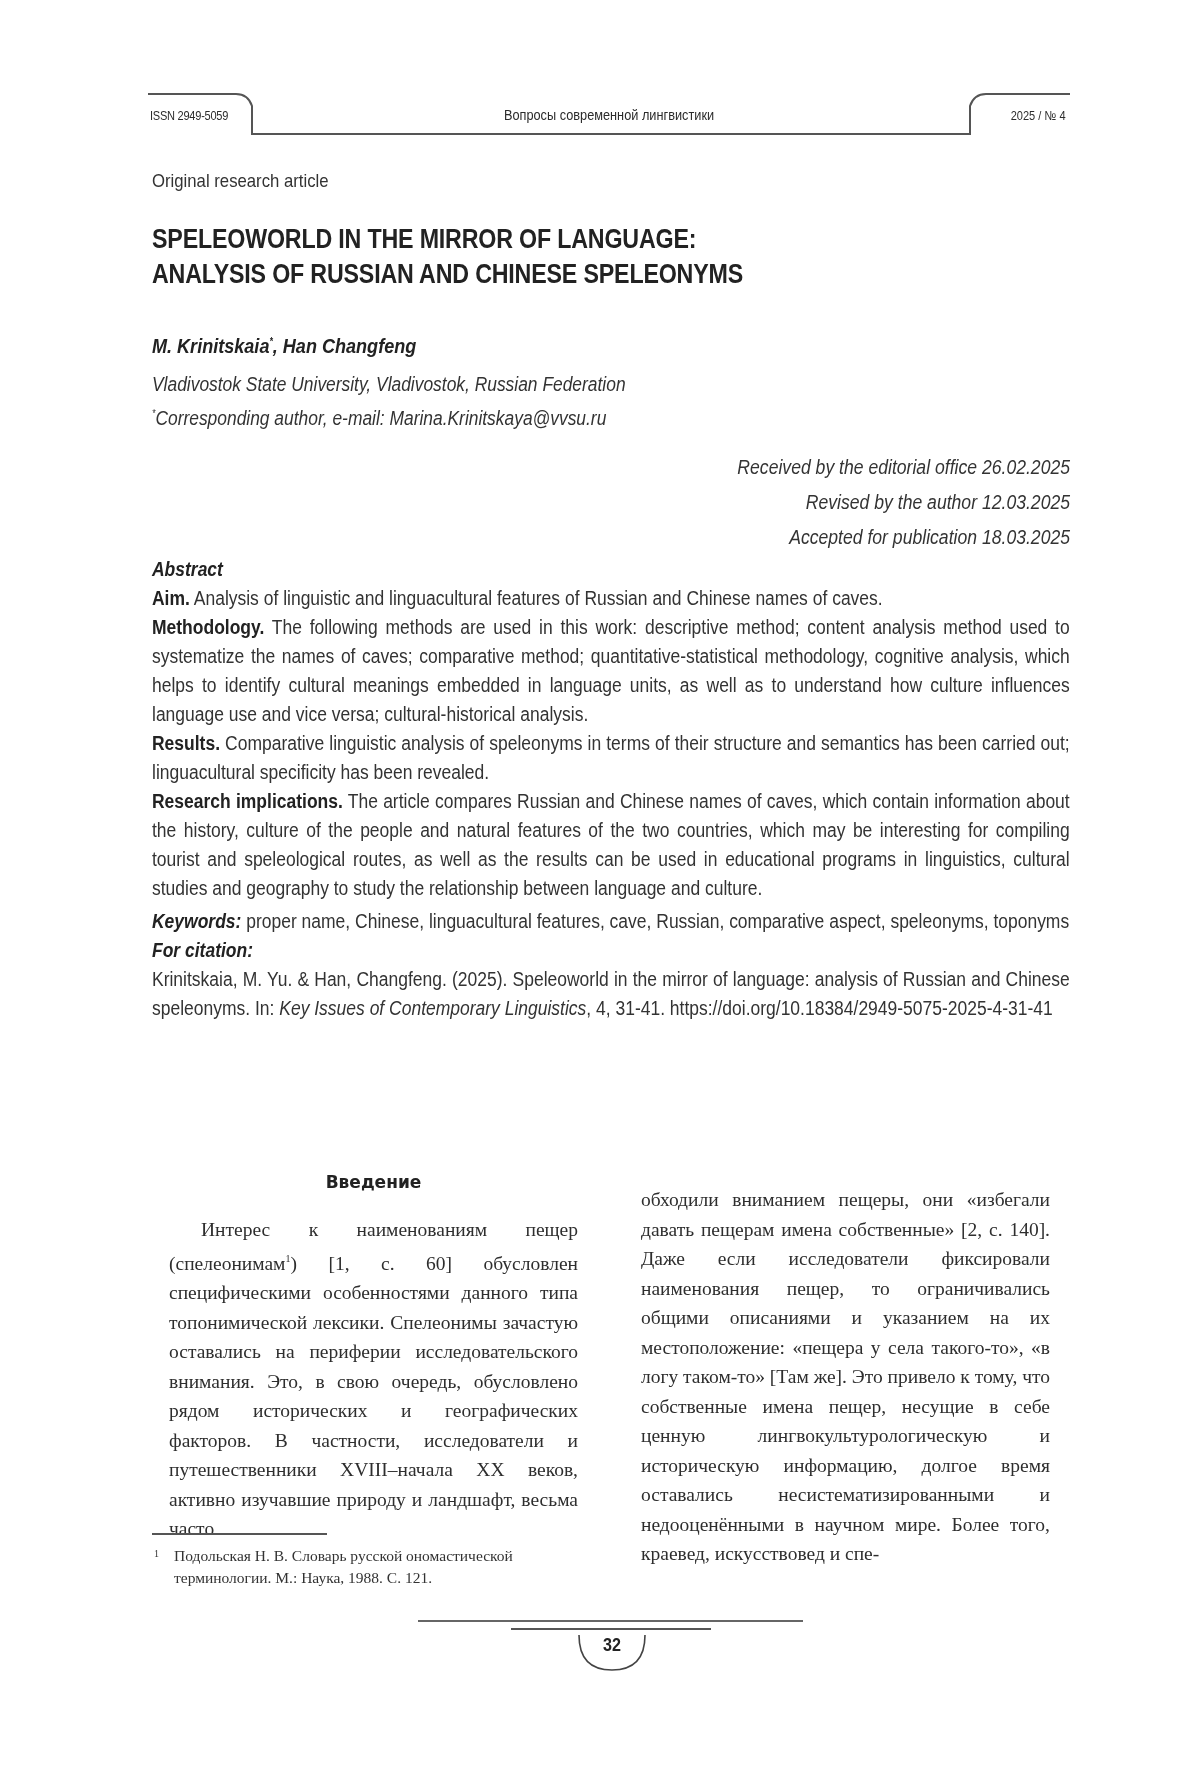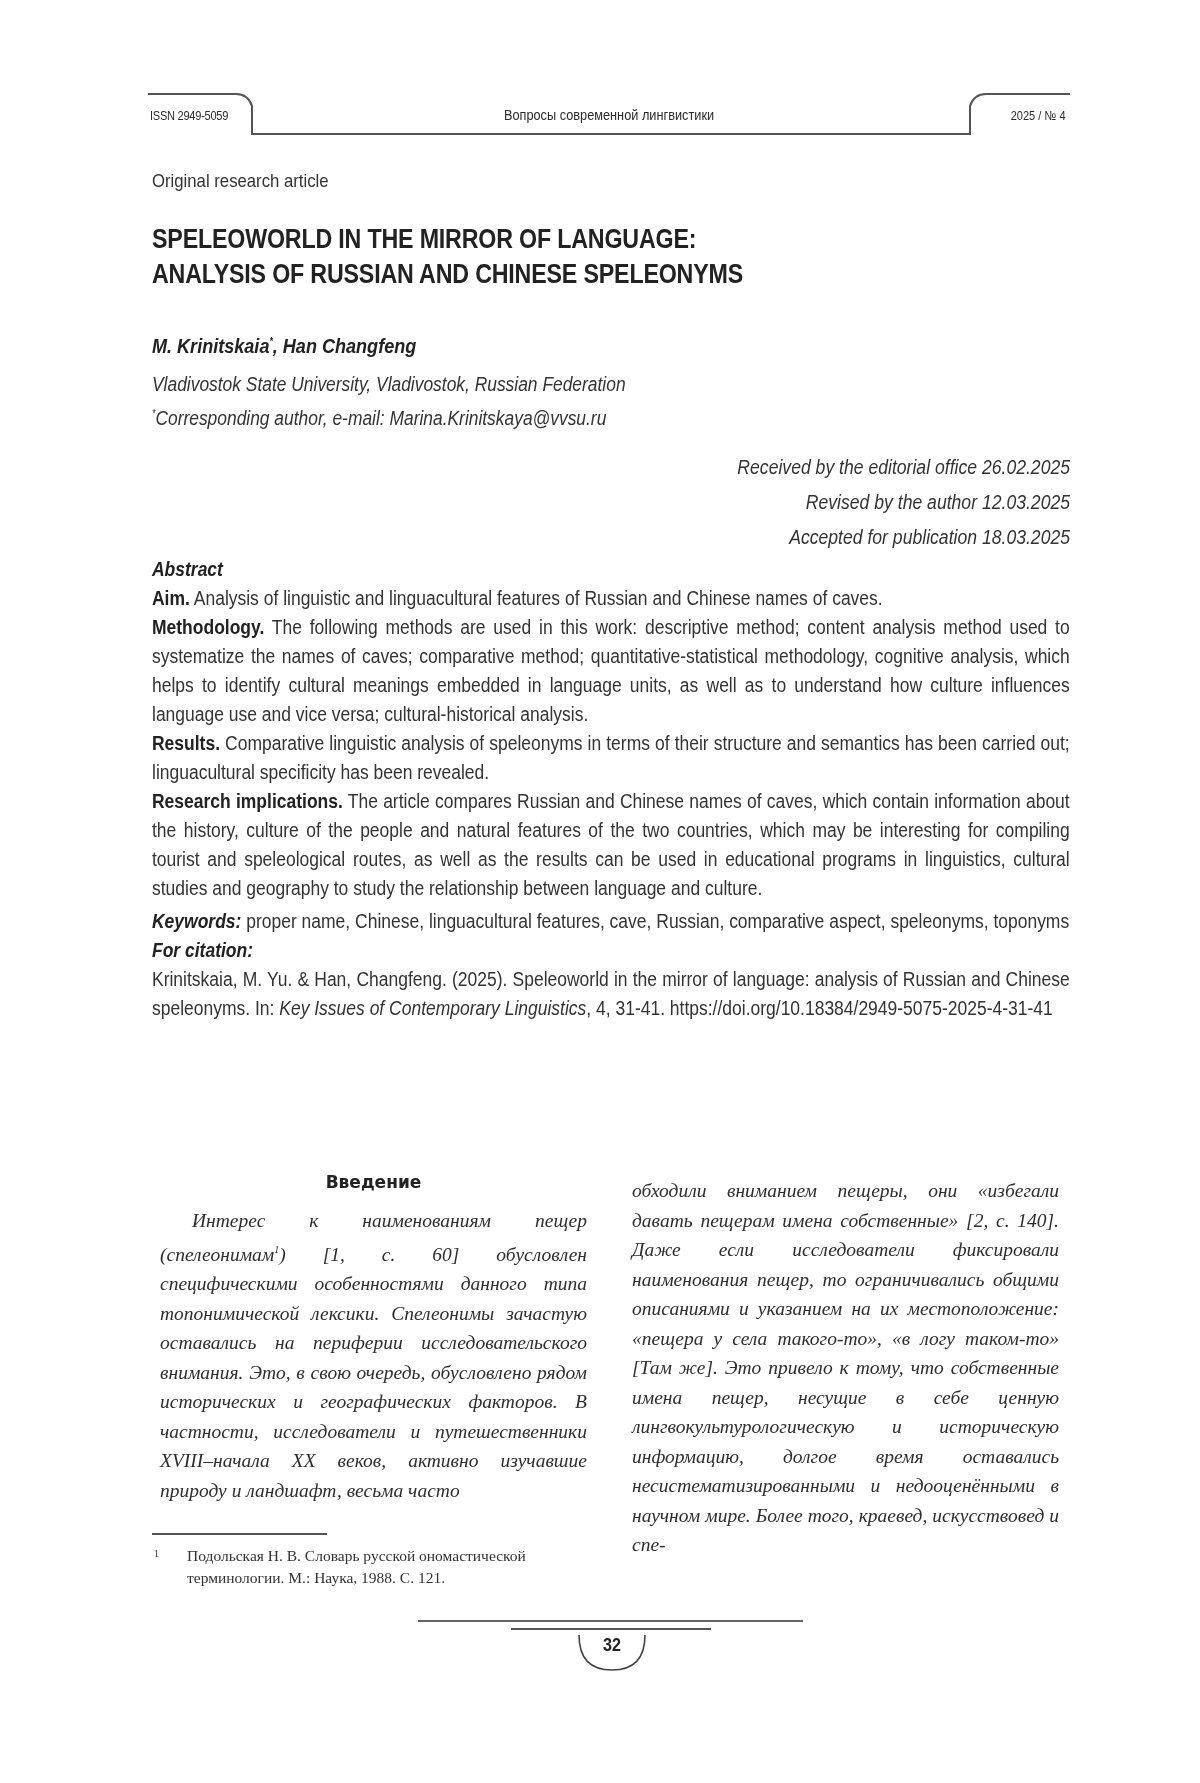--- a/index.html
+++ b/index.html
@@ -27,28 +27,28 @@
     .abstract b { color: #222; }
     .abstract .h { font-weight: bold; font-style: italic; color: #222; }
     .abstract p { margin: 0; }
     .abstract .gap { margin-top: 4px; }
 
     
     .col { position: absolute; top: 1168px; width: 443px; font-size: 19.5px; line-height: 29.5px; text-align: justify; color: #2e2e2e; }
     .col-left { left: 152px; }
     .col-right { left: 624px; }
     .section-title { text-align: center; font-family: "DejaVu Sans", sans-serif; font-weight: bold; font-size: 17px; margin-bottom: 0; color: #222; }
-    .col p { margin: 8px; font-style: italic; }
+    .col p { margin: 17px; }
     .indent { text-indent: 32px; }
     .col sup { font-size: 10px; }
 
     .fn-rule { position: absolute; left: 152px; top: 1533px; width: 175px; height: 2px; background: #555; }
     .footnote { position: absolute; left: 152px; top: 1545px; width: 450px; font-size: 15.5px; line-height: 22px; color: #333; }
     .footnote .num { position: absolute; left: 2px; top: -2px; font-size: 10px; }
-    .footnote .txt { margin-left: 35px; }
+    .footnote .txt { margin-left: 22px; }
 
     
     .pg-rule1 { position: absolute; left: 418px; top: 1620px; width: 385px; height: 2px; background: #666; }
     .pg-rule2 { position: absolute; left: 511px; top: 1628px; width: 200px; height: 2px; background: #555; }
     .pg-num { position: absolute; left: 577px; top: 1634px; width: 70px; text-align: center; font-size: 19px; font-weight: bold; transform: scaleX(0.85); color: #222; }
     .pg-arc { position: absolute; left: 576px; top: 1634px; }
   </style>
 </head>
 <body>
 

